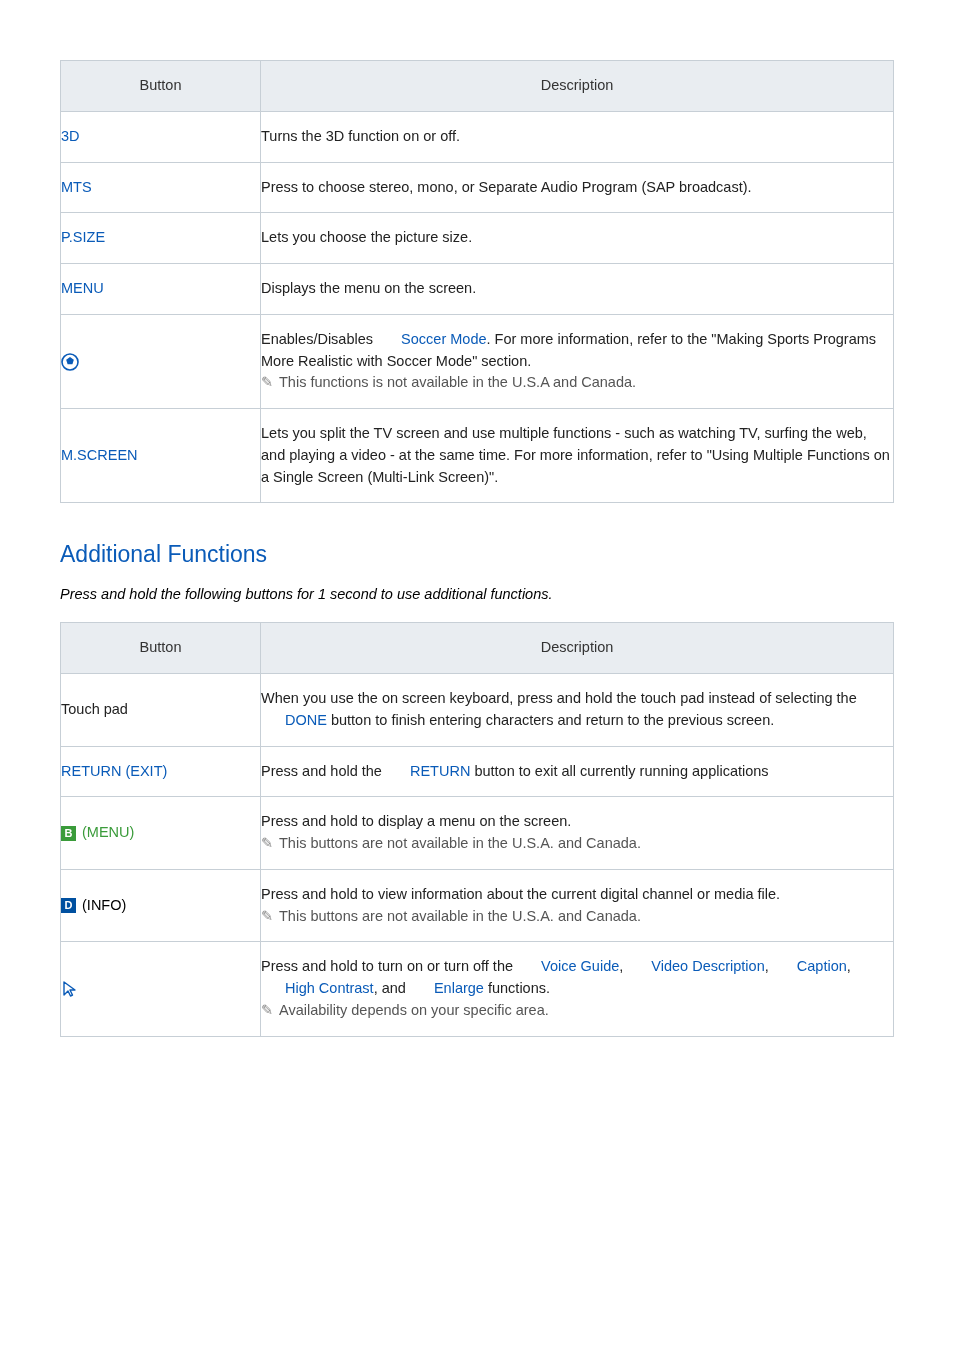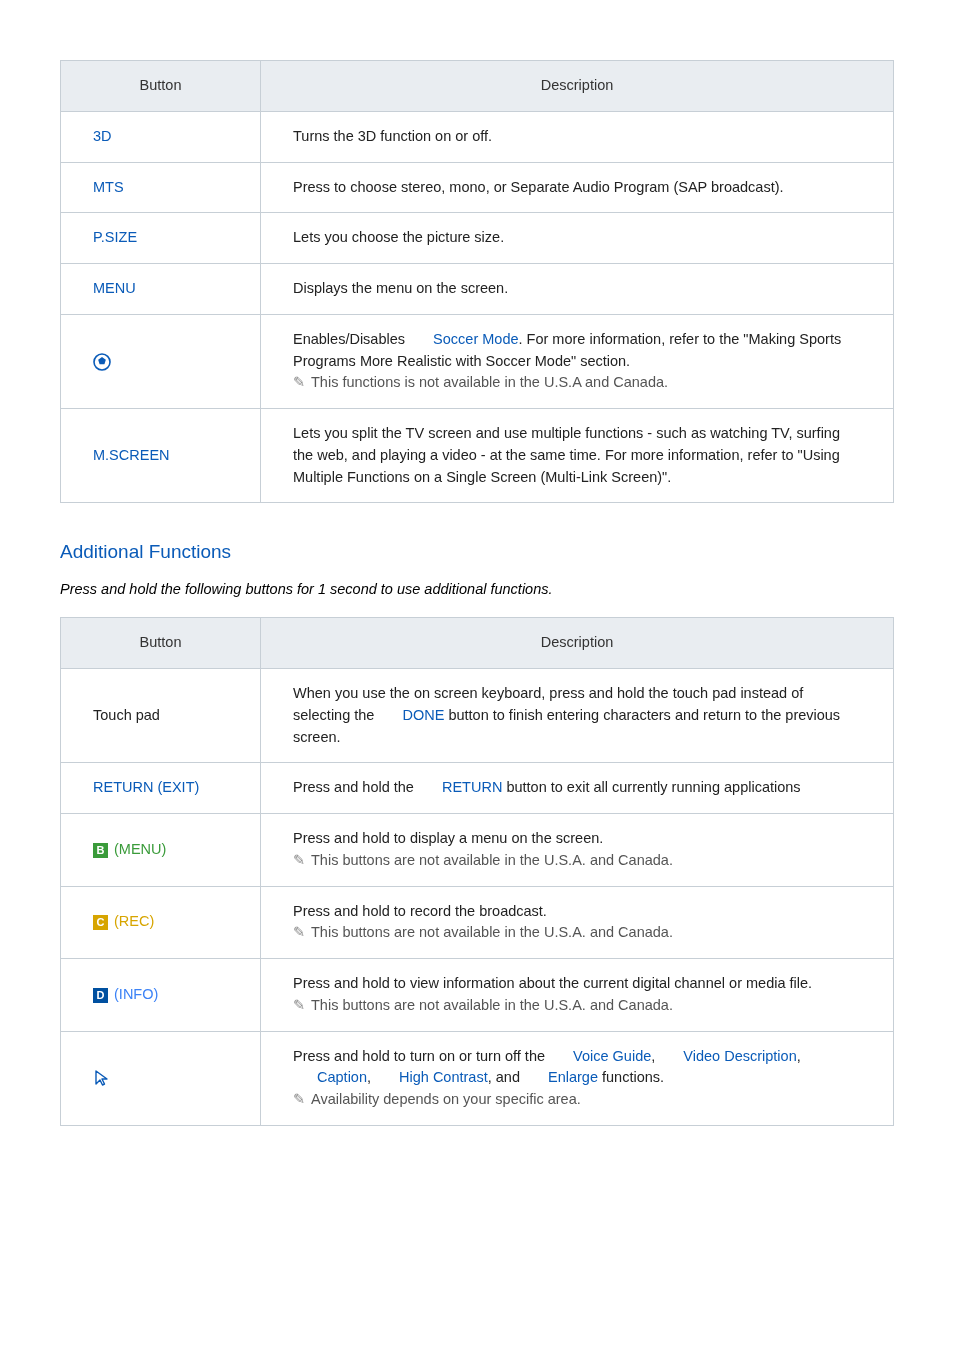--- a/index.html
+++ b/index.html
@@ -12,39 +12,39 @@
     width: 954px;
     box-sizing: border-box;
   }
   table {
     width: 100%;
     border-collapse: collapse;
     table-layout: fixed;
   }
   th, td {
     border: 1px solid #c7cfd6;
-    padding: 14px 32px;
+    padding: 14px 0;
     text-align: left;
     vertical-align: middle;
     line-height: 1.5;
   }
   th {
     background: #e9edf1;
     font-weight: normal;
     text-align: center;
     color: #333;
   }
   col.btncol { width: 200px; }
   .blue { color: #0a5bb8; margin-left: 24px; }
   .green { color: #3a9b3a; }
   .yellow { color: #d7a500; }
-  .dblue { color: #3b82f6; }
+  .dblue { color: #000000; }
   .section-title {
     color: #0a5bb8;
-    font-size: 19px;
+    font-size: 23px;
     margin: 38px 0 18px 0;
     font-weight: normal;
   }
   .lead {
     margin: 0 0 20px 0;
     color: #000;
     font-style: italic;
   }
   .noteicon {
     display: inline-block;
@@ -157,30 +157,20 @@
         <span class="tag tag-b">B</span>
         <span class="green">(MENU)</span>
       </td>
       <td>
         <span>Press and hold to display a menu on the screen.</span><br>
         <span class="noteicon">✎</span><span class="note">This buttons are not available in the U.S.A. and Canada.</span>
       </td>
     </tr>
     <tr>
       <td>
-        <span class="tag tag-c">C</span>
-        <span class="yellow">(REC)</span>
-      </td>
-      <td>
-        <span>Press and hold to record the broadcast.</span><br>
-        <span class="noteicon">✎</span><span class="note">This buttons are not available in the U.S.A. and Canada.</span>
-      </td>
-    </tr>
-    <tr>
-      <td>
         <span class="tag tag-d">D</span>
         <span class="dblue">(INFO)</span>
       </td>
       <td>
         <span>Press and hold to view information about the current digital channel or media file.</span><br>
         <span class="noteicon">✎</span><span class="note">This buttons are not available in the U.S.A. and Canada.</span>
       </td>
     </tr>
     <tr>
       <td>

